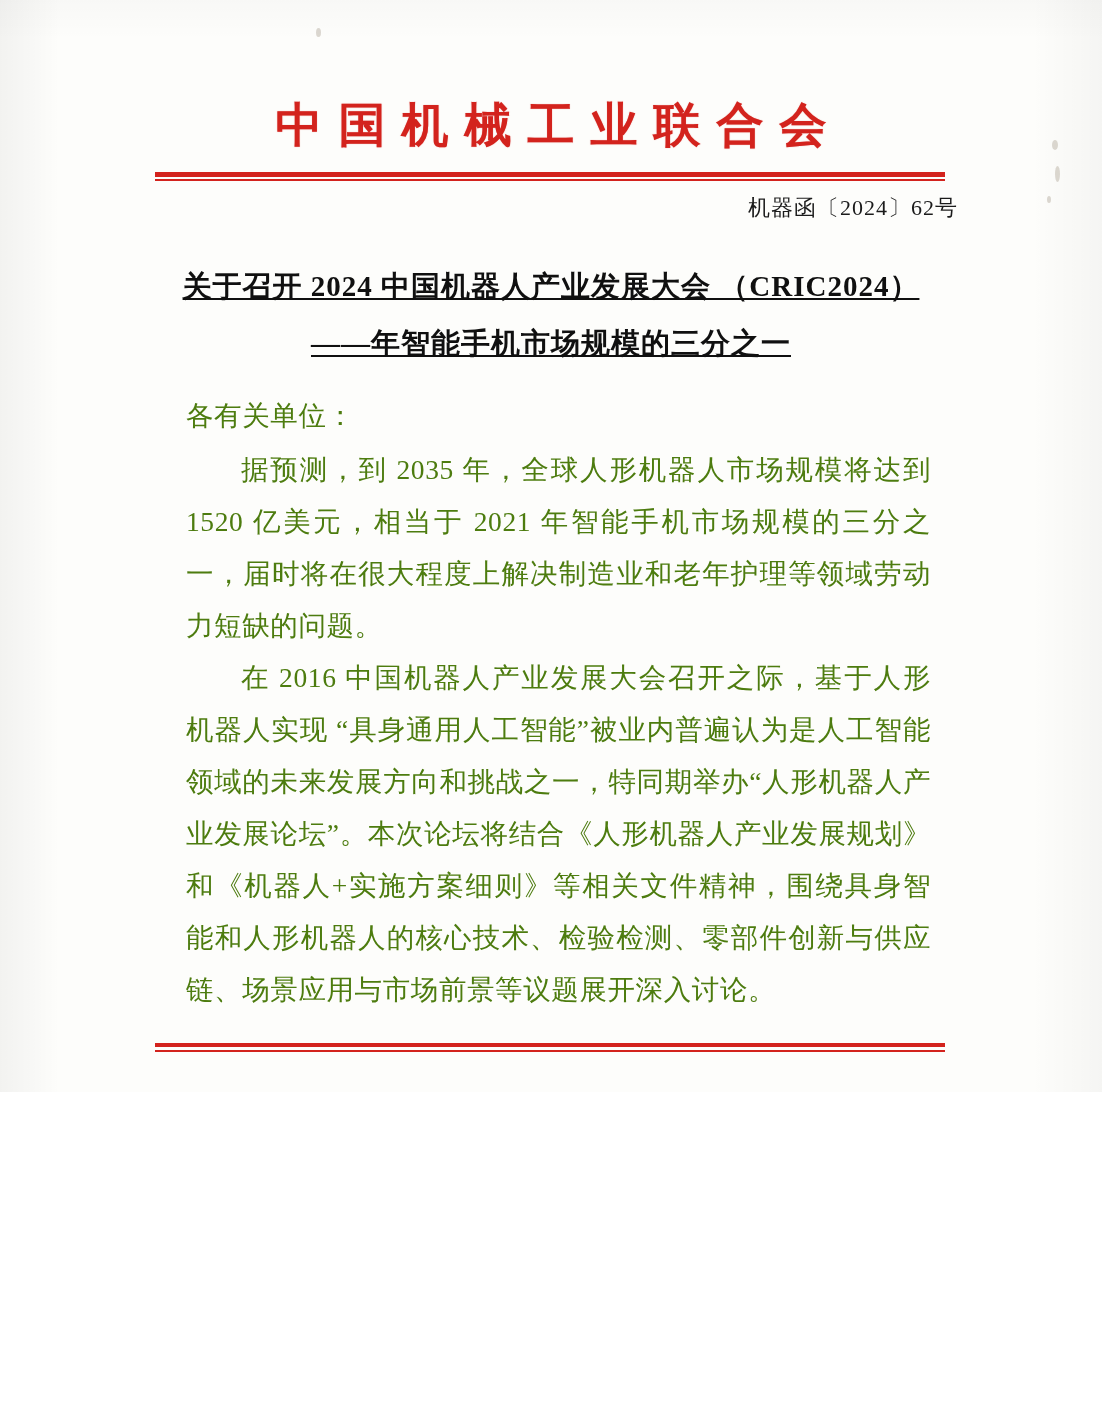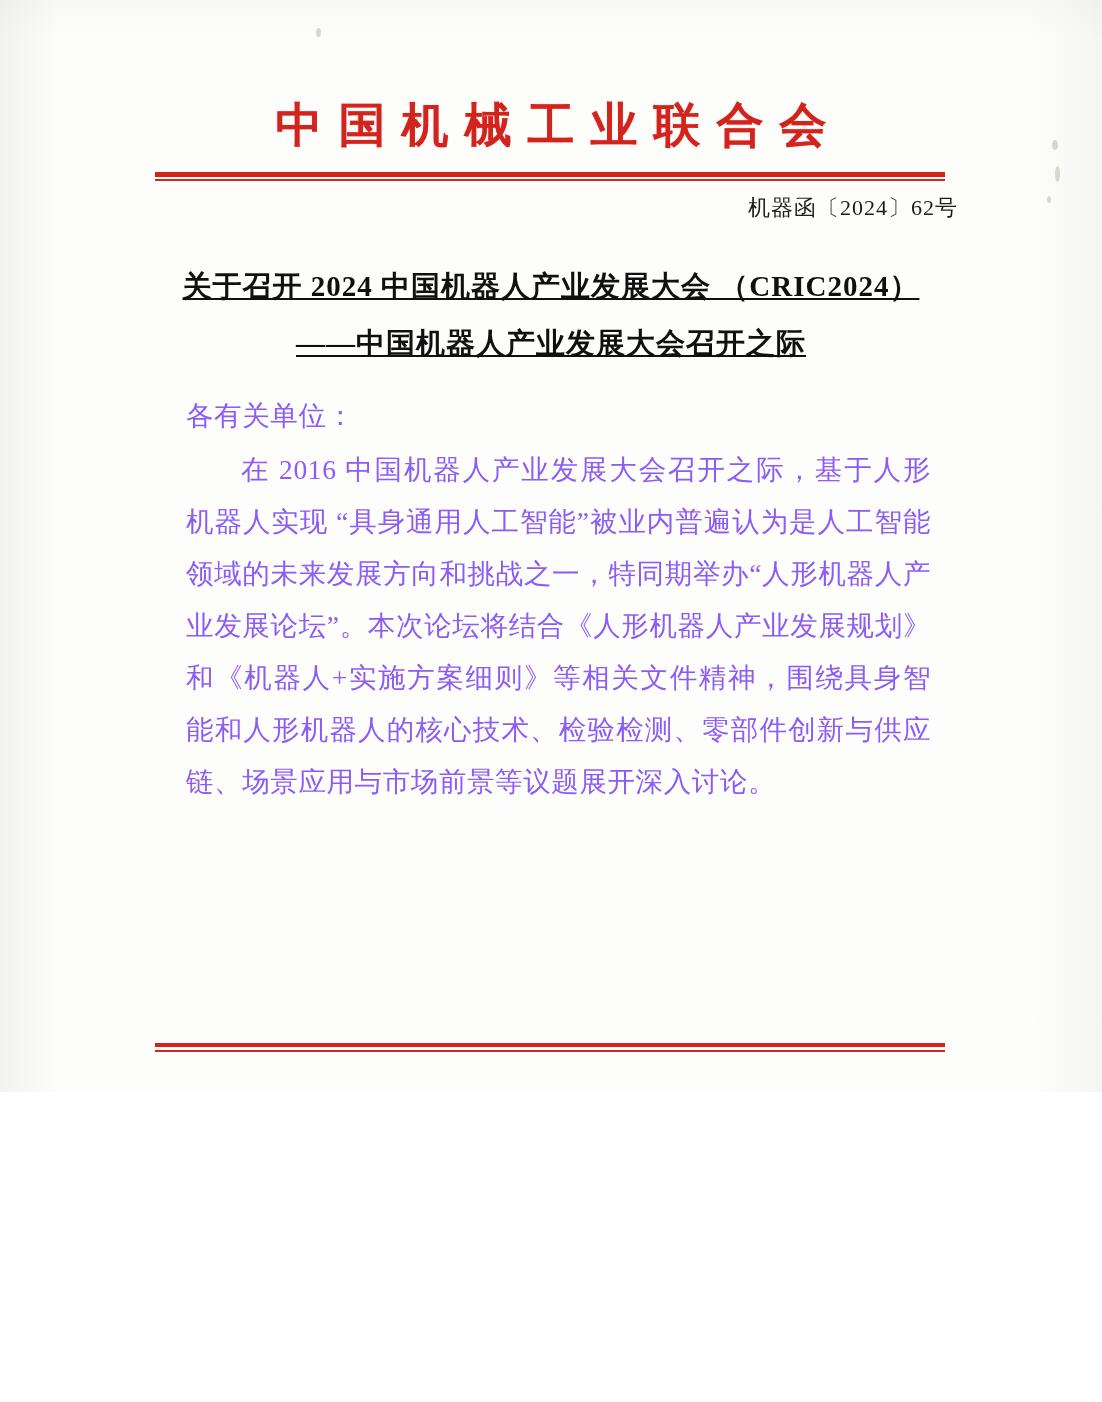--- a/index.html
+++ b/index.html
@@ -105,21 +105,21 @@
     display: block;
   }
 
   
   .body-text {
     position: absolute;
     left: 186px;
     width: 745px;
     top: 390px;
     font-size: 27.5px;
-    color: #8b5cf6;
+    color: #4d7c0f;
     line-height: 52px;
     letter-spacing: 0.6px;
     text-align: justify;
     text-justify: inter-ideograph;
   }
   .salutation {
     margin: 0 0 2px 0;
     text-indent: 0;
   }
   .para {
@@ -160,23 +160,24 @@
   <div class="letterhead">
     <div class="org-title">中国机械工业联合会</div>
   </div>
 
   <div class="rule-top"></div>
 
   <div class="doc-number">机器函〔2024〕62号</div>
 
   <div class="doc-title">
     <span class="line1">关于召开 2024 中国机器人产业发展大会 （CRIC2024）</span>
-    <span class="line2">——中国机器人产业发展大会召开之际</span>
+    <span class="line2">——年智能手机市场规模的三分之一</span>
   </div>
 
   <div class="body-text">
     <p class="salutation">各有关单位：</p>
+    <p class="para">据预测，到 2035 年，全球人形机器人市场规模将达到 1520 亿美元，相当于 2021 年智能手机市场规模的三分之一，届时将在很大程度上解决制造业和老年护理等领域劳动力短缺的问题。</p>
     <p class="para">在 2016 中国机器人产业发展大会召开之际，基于人形机器人实现 “具身通用人工智能”被业内普遍认为是人工智能领域的未来发展方向和挑战之一，特同期举办“人形机器人产业发展论坛”。本次论坛将结合《人形机器人产业发展规划》和《机器人+实施方案细则》等相关文件精神，围绕具身智能和人形机器人的核心技术、检验检测、零部件创新与供应链、场景应用与市场前景等议题展开深入讨论。</p>
   </div>
 
   <div class="rule-bottom"></div>
 
 </div>
 
 </body></html>

